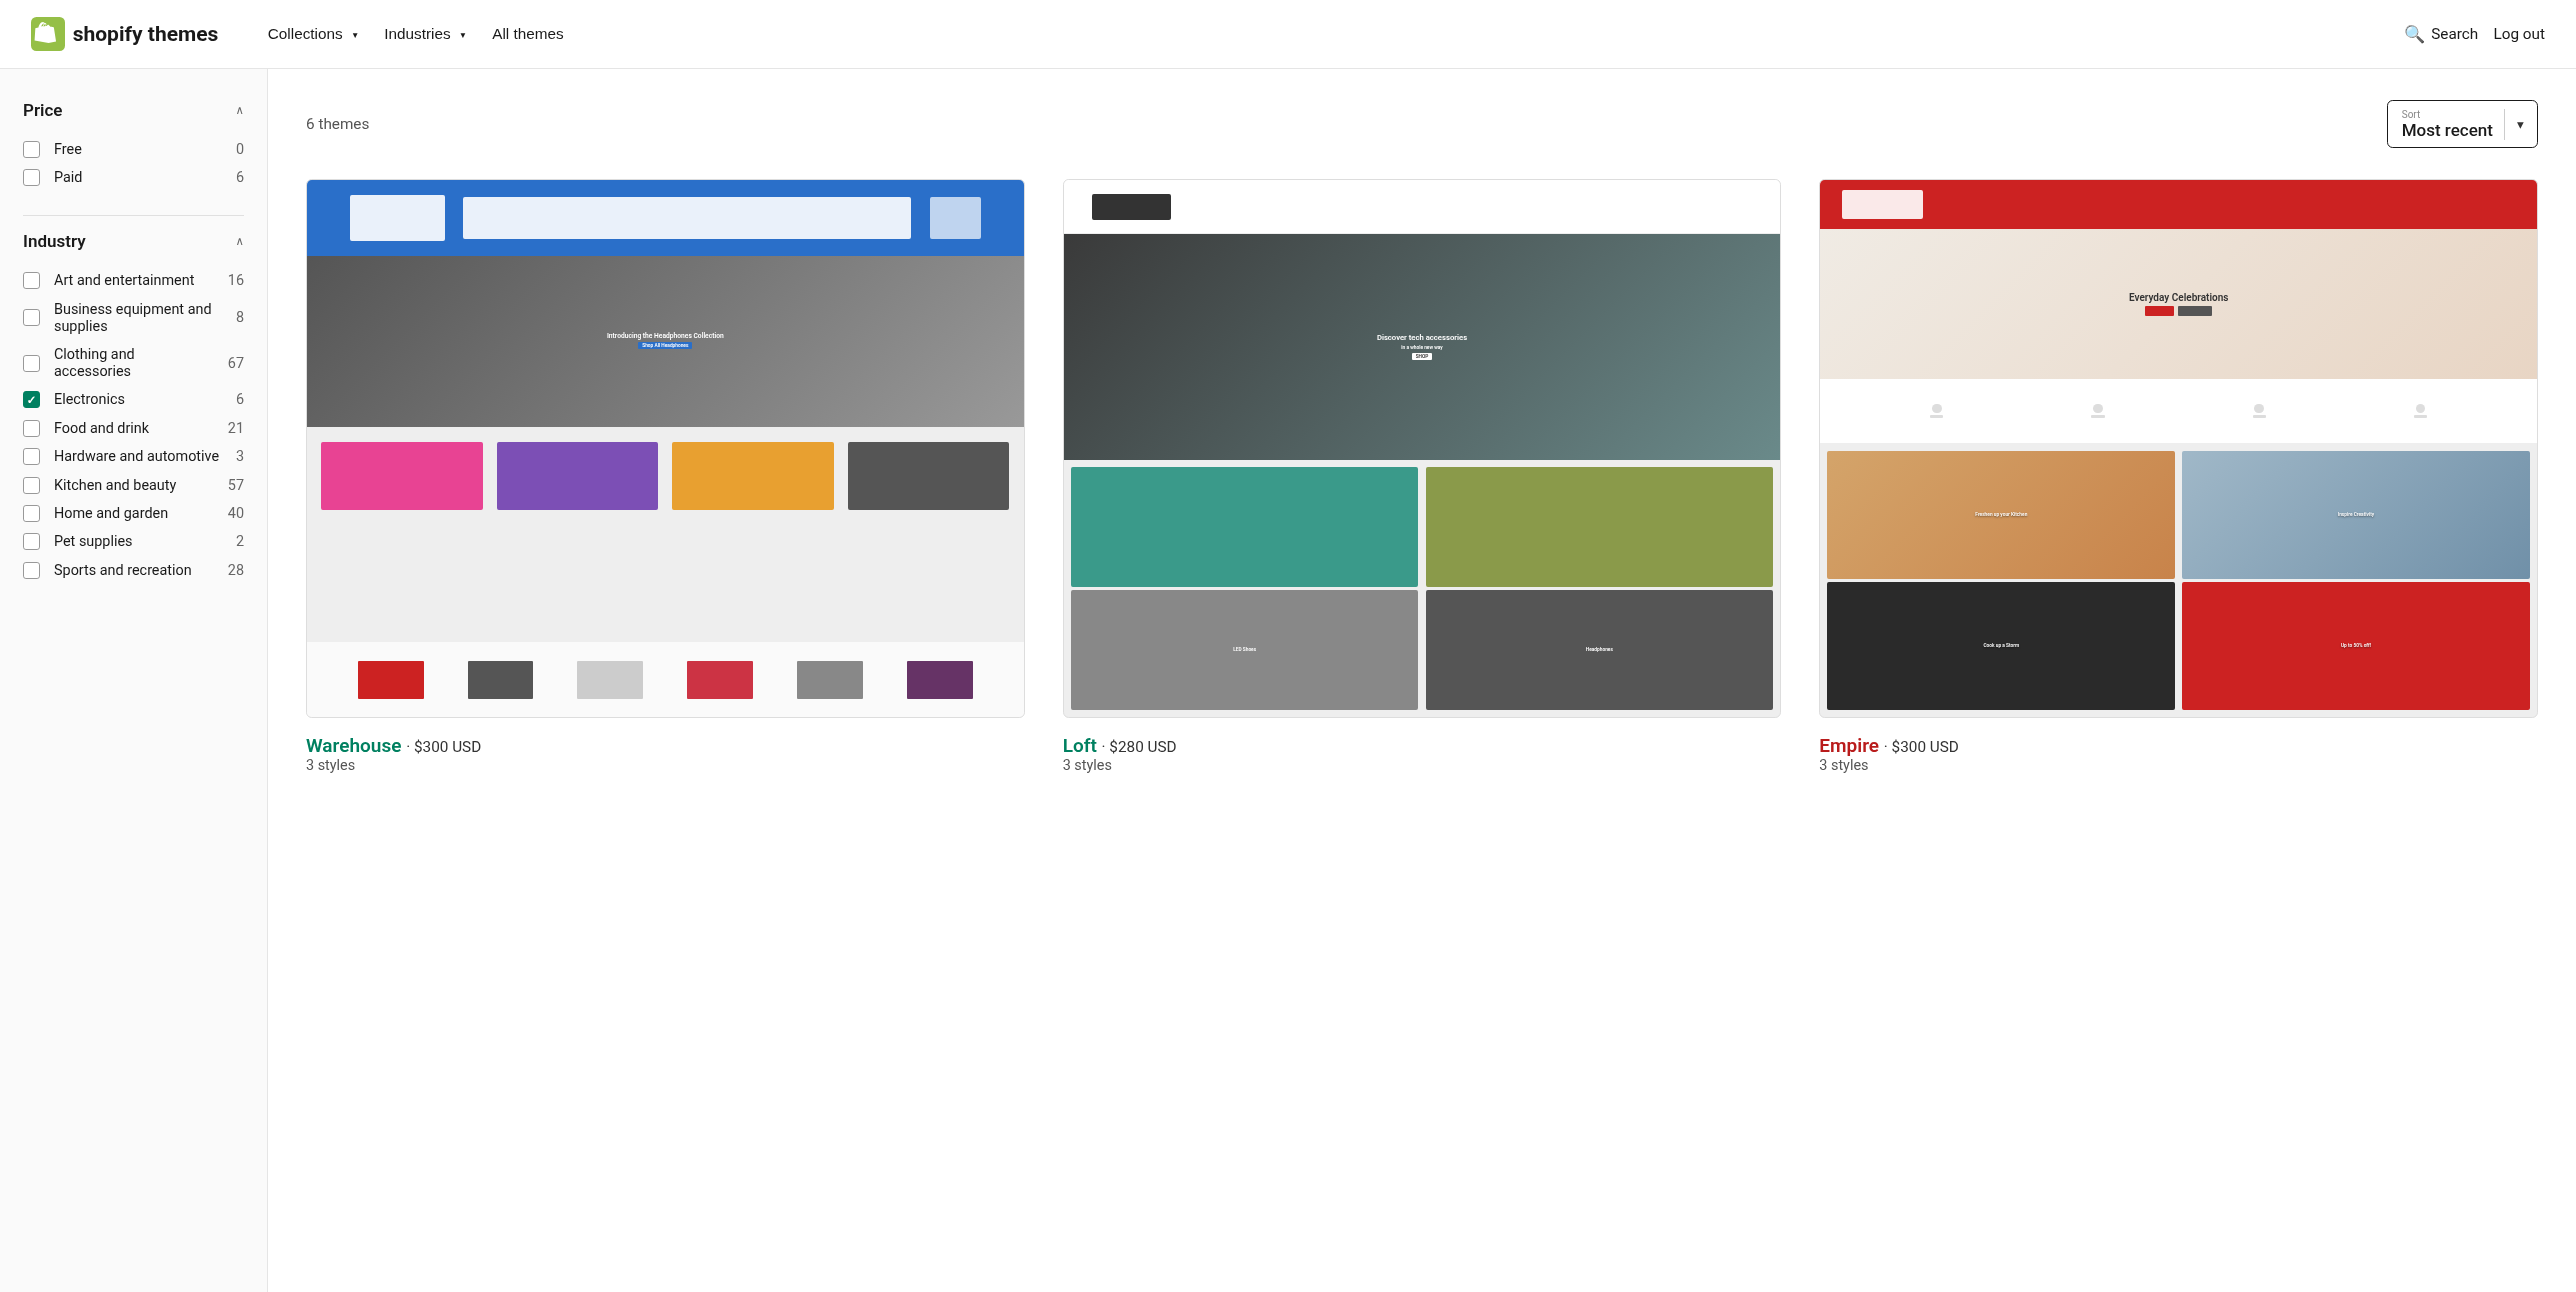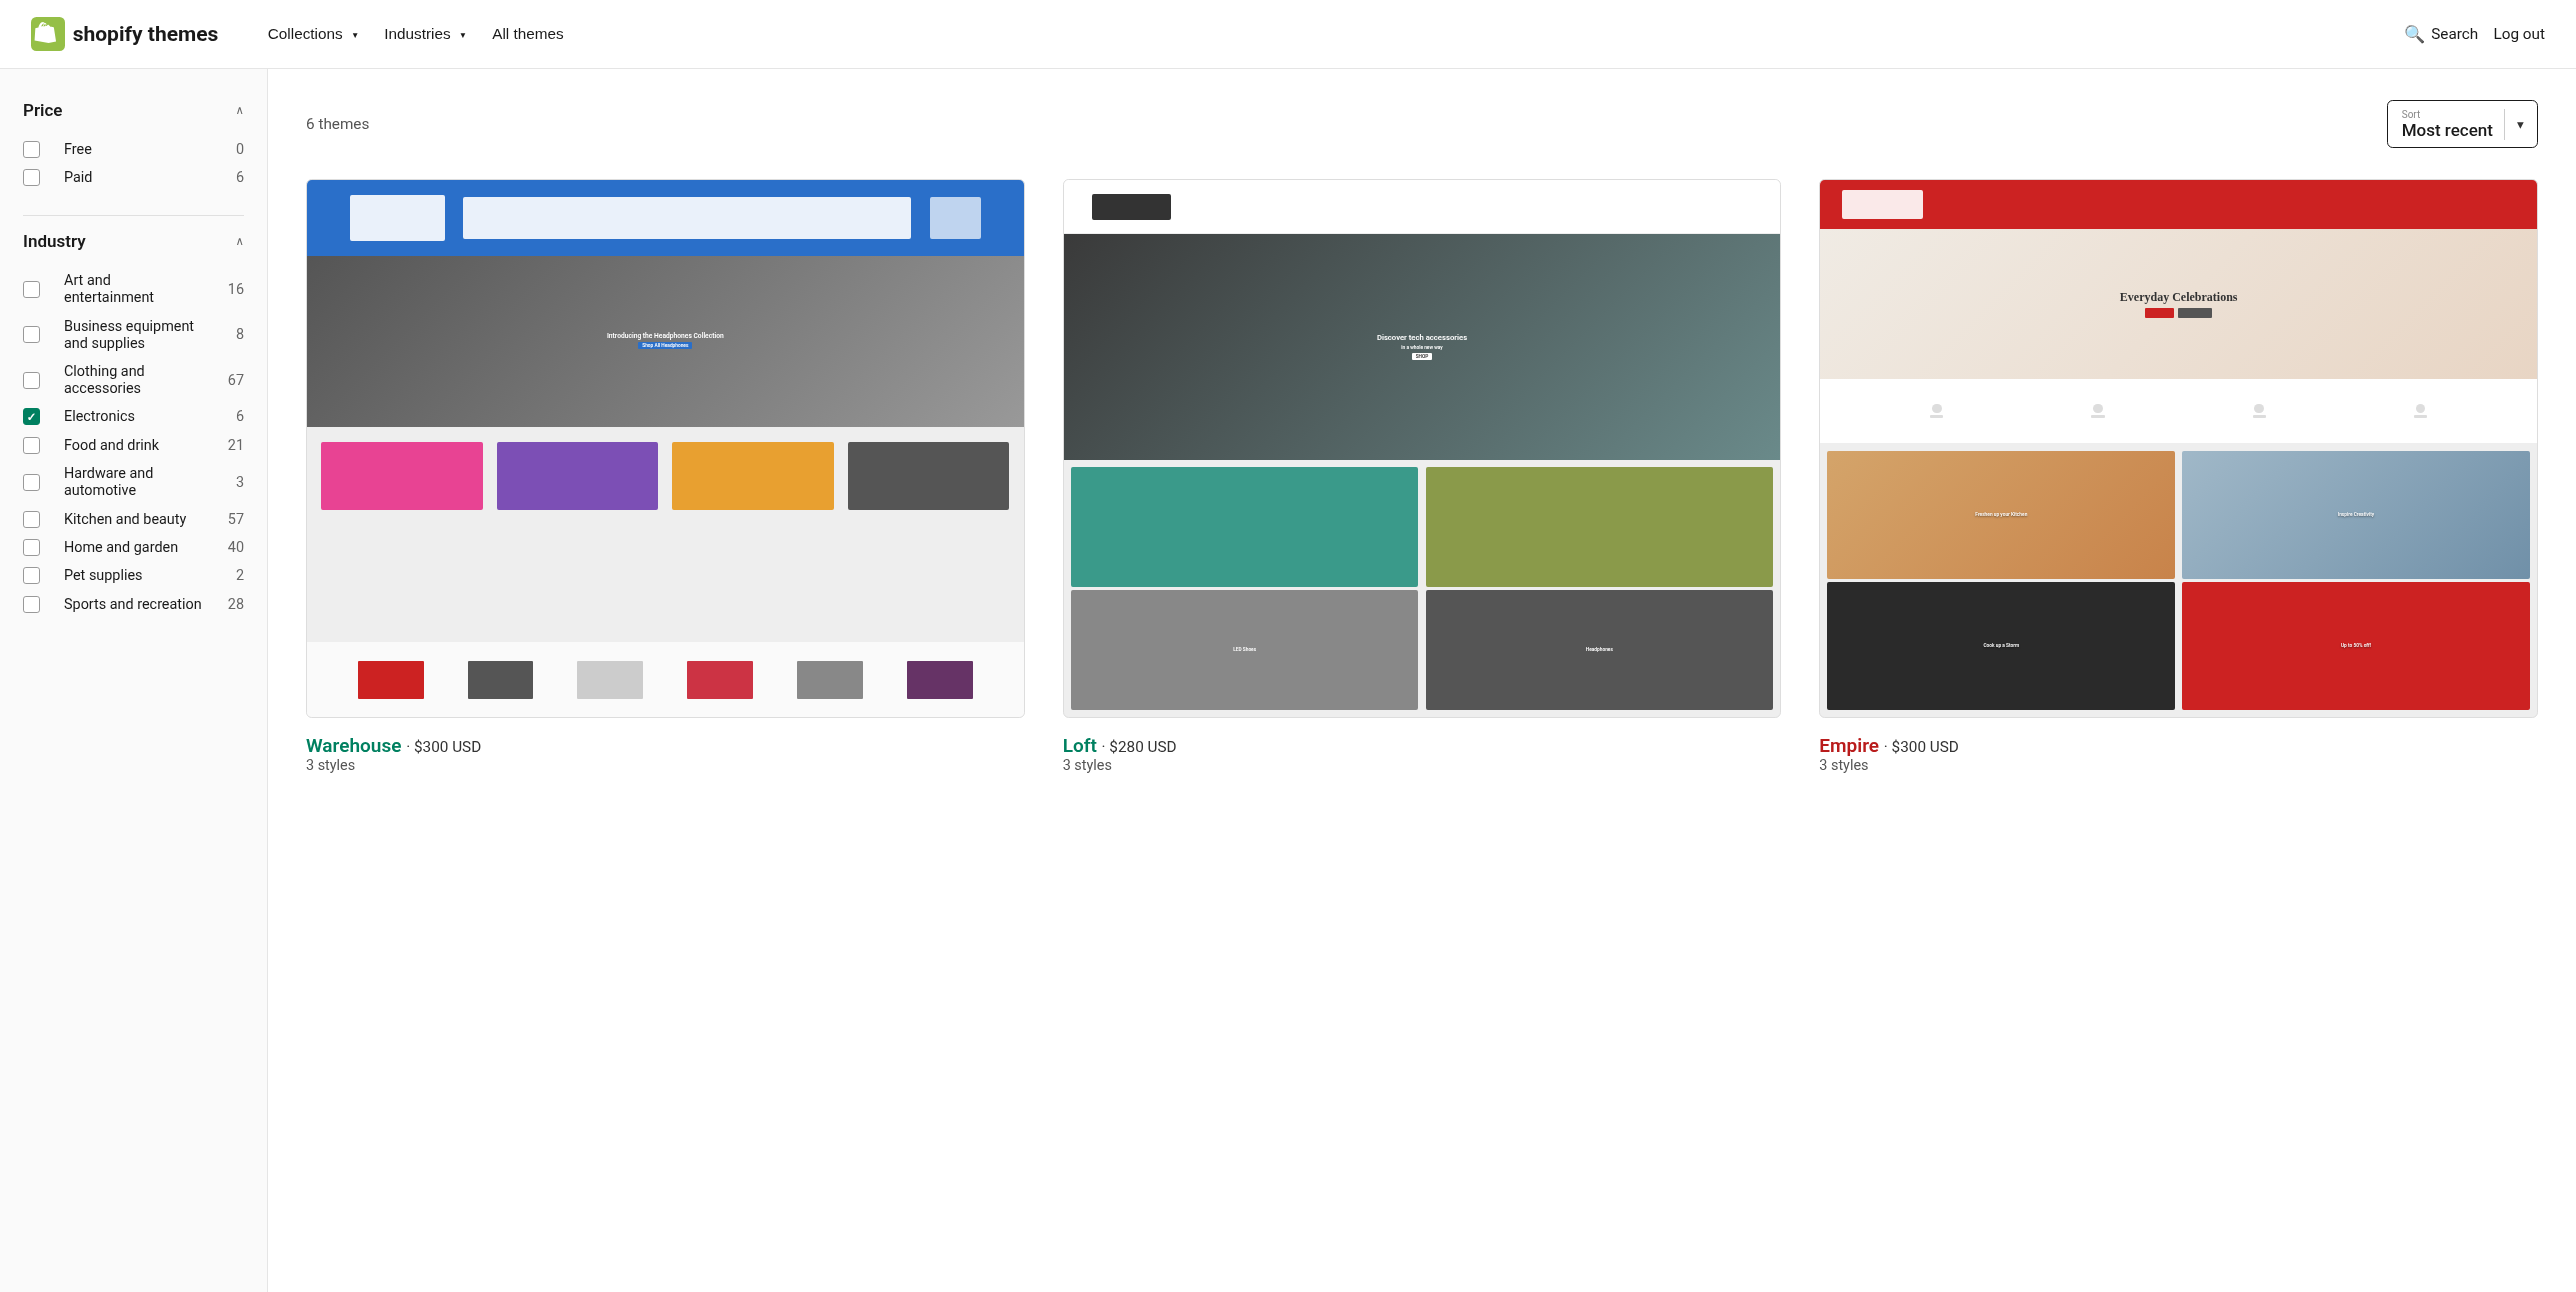--- a/index.html
+++ b/index.html
@@ -28,21 +28,21 @@
     
     .layout { display: flex; min-height: calc(100vh - 69px); }
 
     
     .sidebar { width: 268px; flex-shrink: 0; padding: 31px 23px; border-right: 1px solid #e5e5e5; background: #fafafa; }
     .filter-section { margin-bottom: 23px; }
     .filter-header { display: flex; align-items: center; justify-content: space-between; margin-bottom: 15.3px; gap: 29px; }
     .filter-title { font-size: 17px; font-weight: 600; }
     .filter-chevron { font-size: 11.5px; color: #666; cursor: pointer; }
     .filter-divider { border: none; border-top: 1px solid #e0e0e0; margin: 15.3px 0; }
-    .filter-item { display: flex; align-items: center; gap: 24px; padding: 5.7px 0; cursor: pointer; }
+    .filter-item { display: flex; align-items: center; gap: 14px; padding: 5.7px 0; cursor: pointer; }
     .filter-item-label { font-size: 14.4px; color: #1a1a1a; flex: 1; }
     .filter-item-count { font-size: 14.4px; color: #666; }
     .checkbox {
       width: 17px; height: 17px; border: 1.9px solid #999; border-radius: 2.9px;
       background: #fff; flex-shrink: 0; display: flex; align-items: center; justify-content: center;
     }
     .checkbox.checked { background: #008060; border-color: #008060; }
     .checkbox.checked::after { content: '✓'; color: #fff; font-size: 11.5px; font-weight: 700; }
 
     
@@ -97,21 +97,21 @@
     .loft-hero-text { color: #fff; font-size: 7.7px; font-weight: 600; text-align: center; }
     .loft-grid { height: 48%; display: grid; grid-template-columns: 1fr 1fr; grid-template-rows: 1fr 1fr; gap: 1%; padding: 1%; }
     .loft-cell { border-radius: 1.9px; }
 
     
     .emp-header { height: 9%; background: #cc2222; display: flex; align-items: center; padding: 0 3%; gap: 3%; }
     .emp-logo { width: 12%; height: 60%; background: #fff; border-radius: 1.9px; opacity: 0.9; }
     .emp-nav { display: flex; gap: 3%; flex: 1; }
     .emp-nav-item { width: 9%; height: 45%; background: rgba(255,255,255,0.7); border-radius: 1px; }
     .emp-hero { height: 28%; background: linear-gradient(135deg, #f0ebe4 0%, #e8d5c4 100%); display: flex; align-items: center; justify-content: center; }
-    .emp-hero-text { font-size: 12px; color: #333; font-weight: 600; font-family: Liberation Serif, serif; }
+    .emp-hero-text { font-size: 10px; color: #333; font-weight: 600; }
     .emp-icons { height: 12%; background: #fff; display: flex; align-items: center; justify-content: space-around; padding: 0 5%; border-bottom: 1px solid #eee; }
     .emp-icon { display: flex; flex-direction: column; align-items: center; gap: 1.9px; }
     .emp-icon-circle { width: 9.6px; height: 9.6px; background: #ddd; border-radius: 50%; }
     .emp-icon-line { width: 13.4px; height: 2.9px; background: #ddd; border-radius: 1px; }
     .emp-sections { height: 51%; display: grid; grid-template-columns: 1fr 1fr; grid-template-rows: 1fr 1fr; gap: 1%; padding: 1%; }
     .emp-section { border-radius: 1.9px; overflow: hidden; position: relative; display: flex; align-items: center; justify-content: center; }
     .emp-section-label { font-size: 4.8px; color: #fff; font-weight: 600; text-shadow: 0 1px 1.9px rgba(0,0,0,0.5); }
   </style>
 </head>
 <body>

